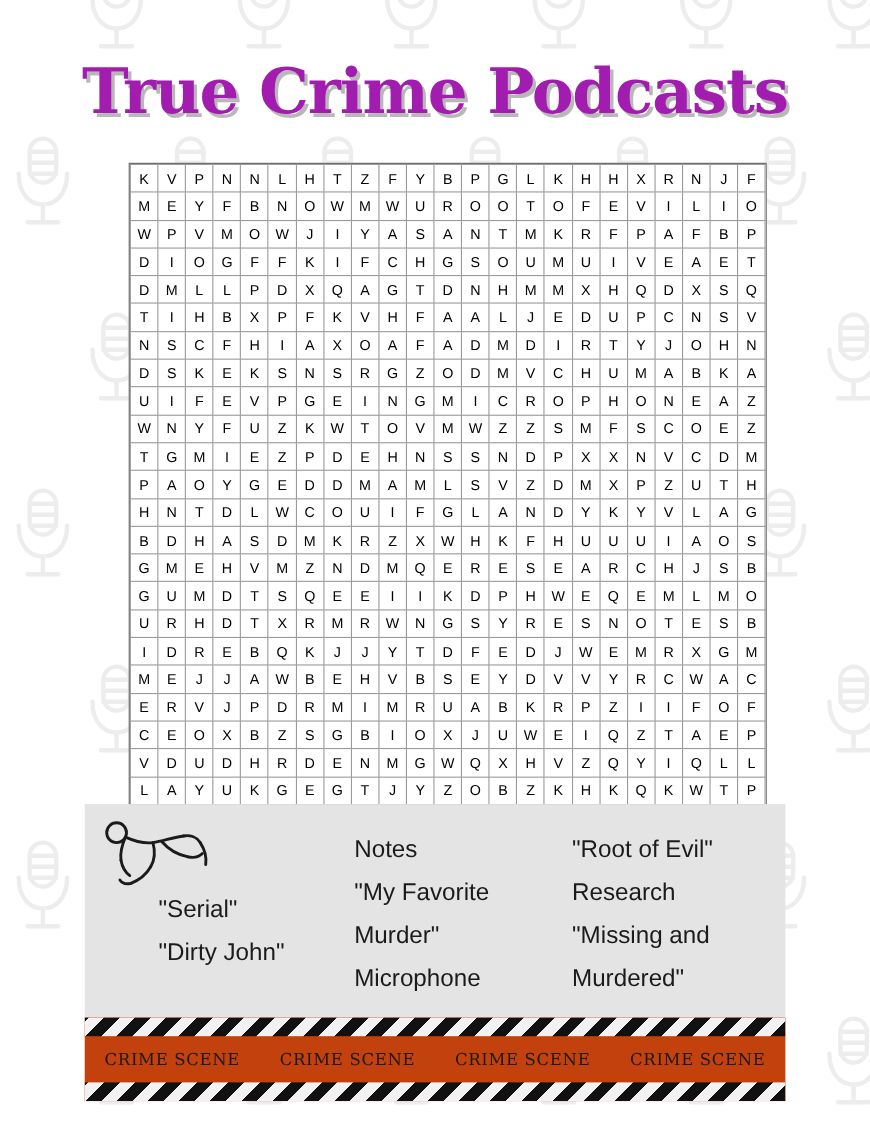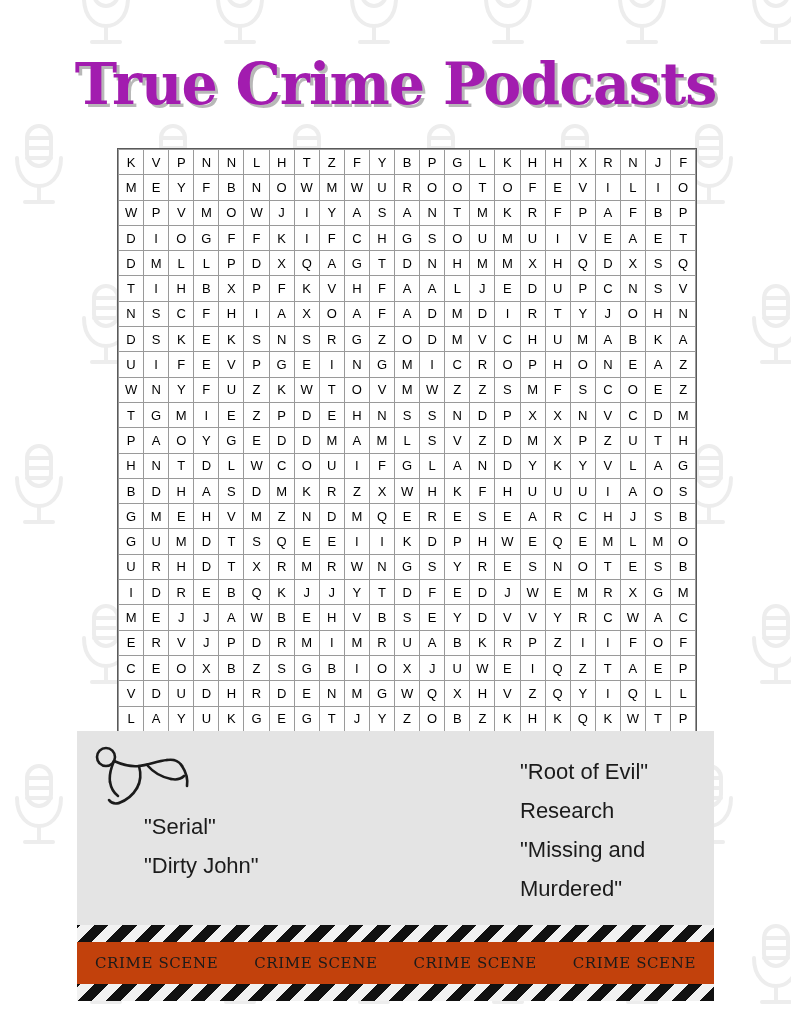--- a/index.html
+++ b/index.html
@@ -1346,20 +1346,25 @@
         <path d="M84 38 C89 39, 94 38, 97 35"></path>
       </g>
     </svg>
   </div>
 
   <div class="wl-col" id="wl-col1">
     <div class="wl-item">"Serial"</div>
     <div class="wl-item">"Dirty John"</div>
   </div>
 
+  <div class="wl-col" id="wl-col2">
+    <div class="wl-item">Notes</div>
+    <div class="wl-item">"My Favorite Murder"</div>
+    <div class="wl-item">Microphone</div>
+  </div>
 
   <div class="wl-col" id="wl-col3">
     <div class="wl-item">"Root of Evil"</div>
     <div class="wl-item">Research</div>
     <div class="wl-item">"Missing and Murdered"</div>
   </div>
 </div>
 
 <div id="tape">
   <div class="tape-stripe" id="tape-top"></div>

